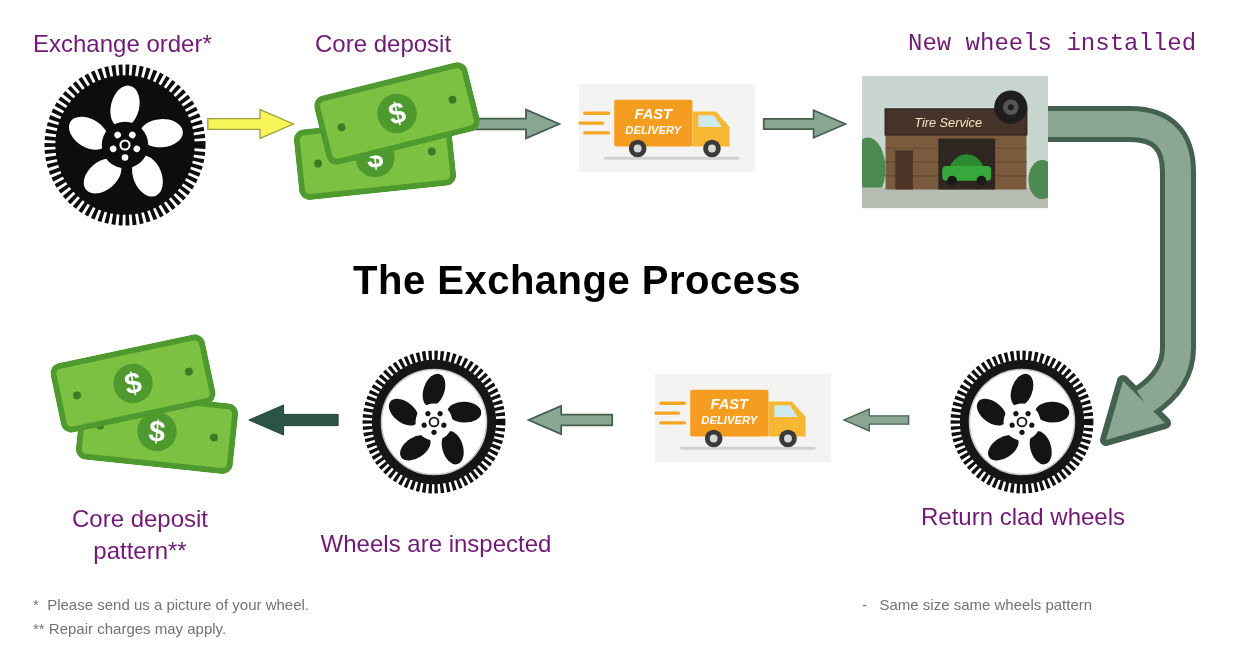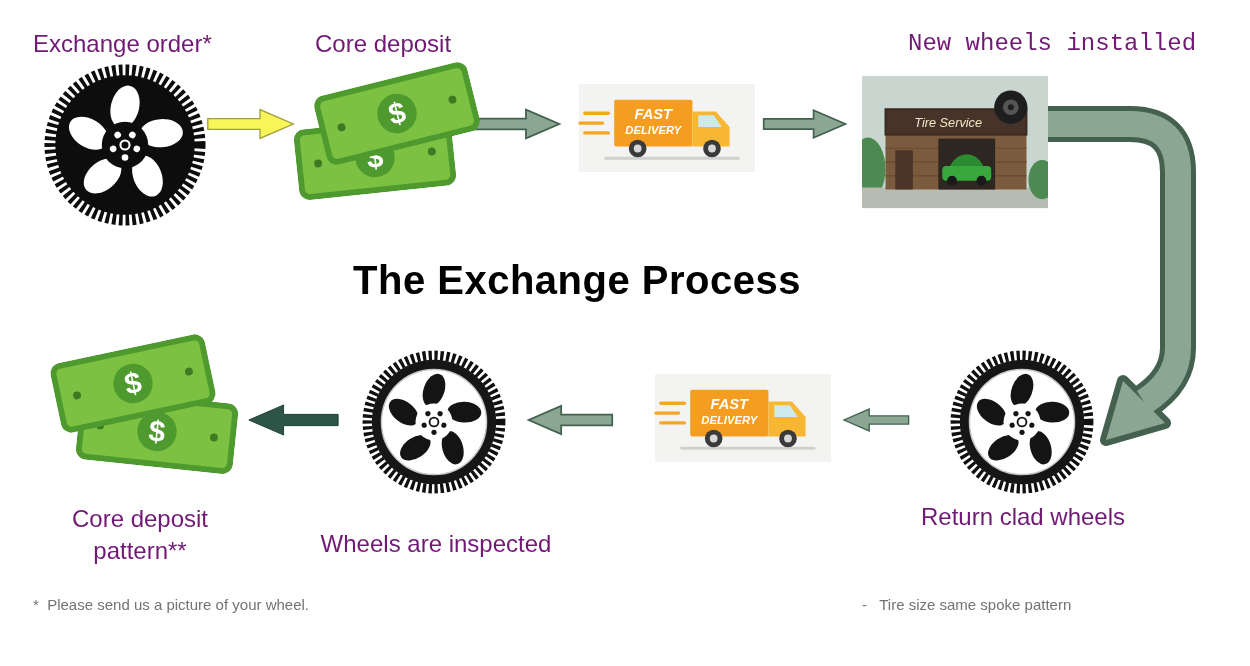--- a/index.html
+++ b/index.html
@@ -221,18 +221,19 @@
         <circle cx="138" cy="36" r="4" fill="#3E7A24"></circle>
     </svg>
   </div>
   <div class="abs step-label center-label" style="left:140px; top:503px; line-height:1.35;">
     <div>Core deposit</div>
     <div>pattern**</div>
   </div>
 
   <div class="abs footnote" style="left:33px; top:593px;">
     <div>*  Please send us a picture of your wheel.</div>
+    <div>** Repair charges may apply.</div>
   </div>
   <div class="abs footnote" style="left:862px; top:593px;">
-    <div>-   Tire size same spoke pattern</div>
+    <div>-   Same size same wheels pattern</div>
   </div>
 
 </div>
 
 </body></html>

